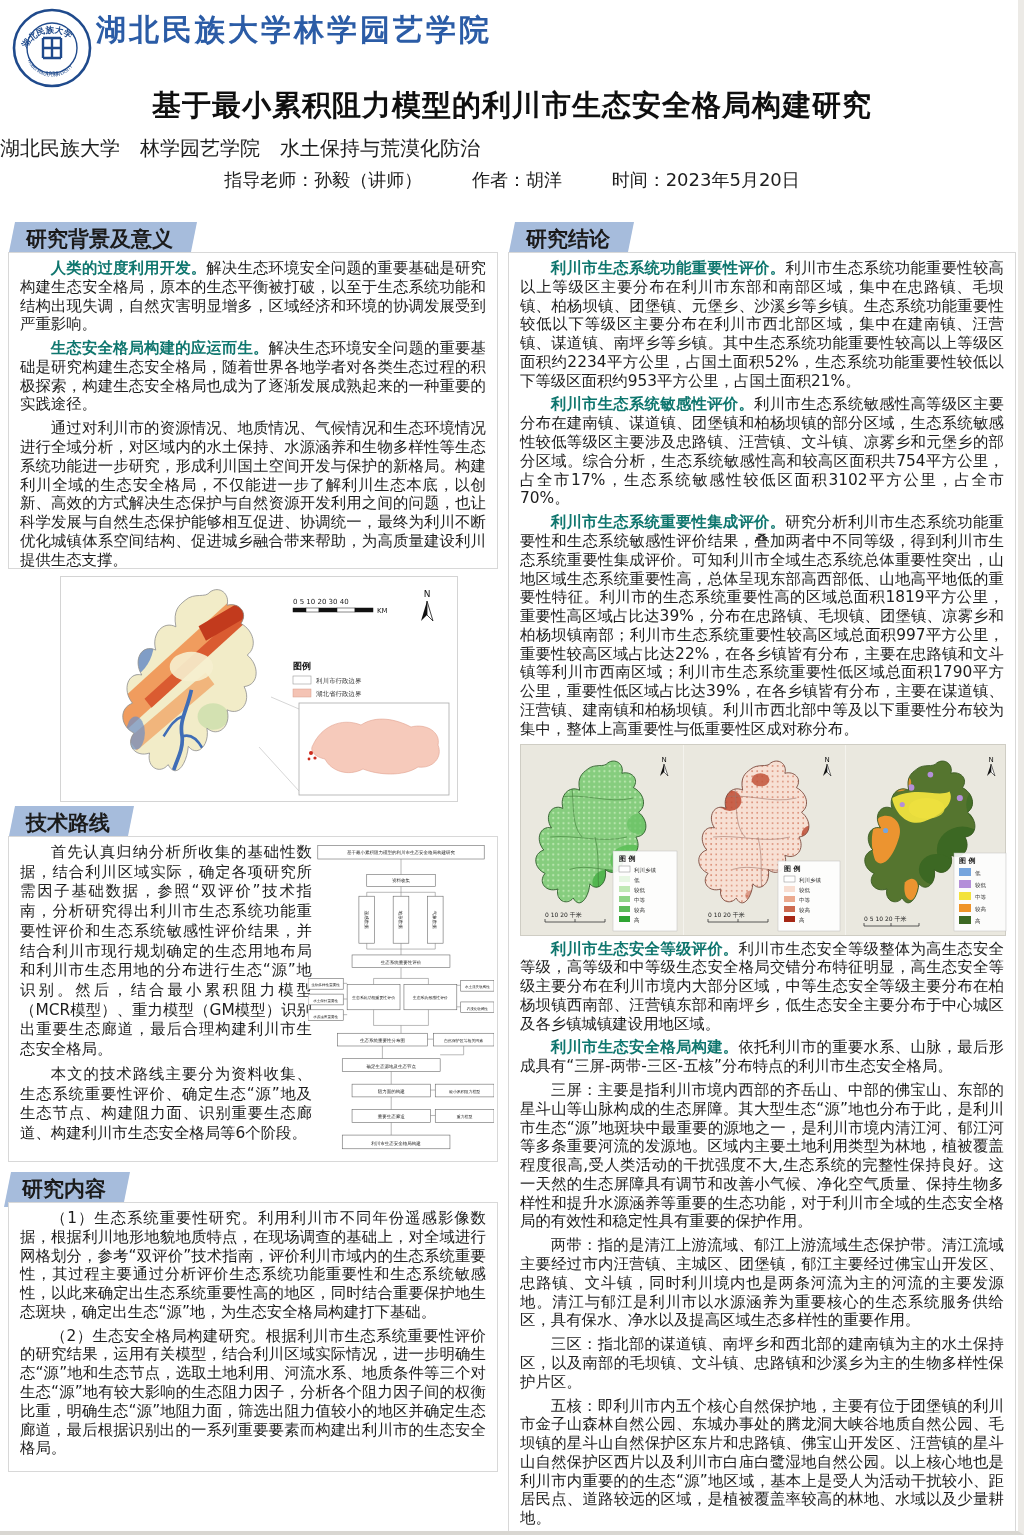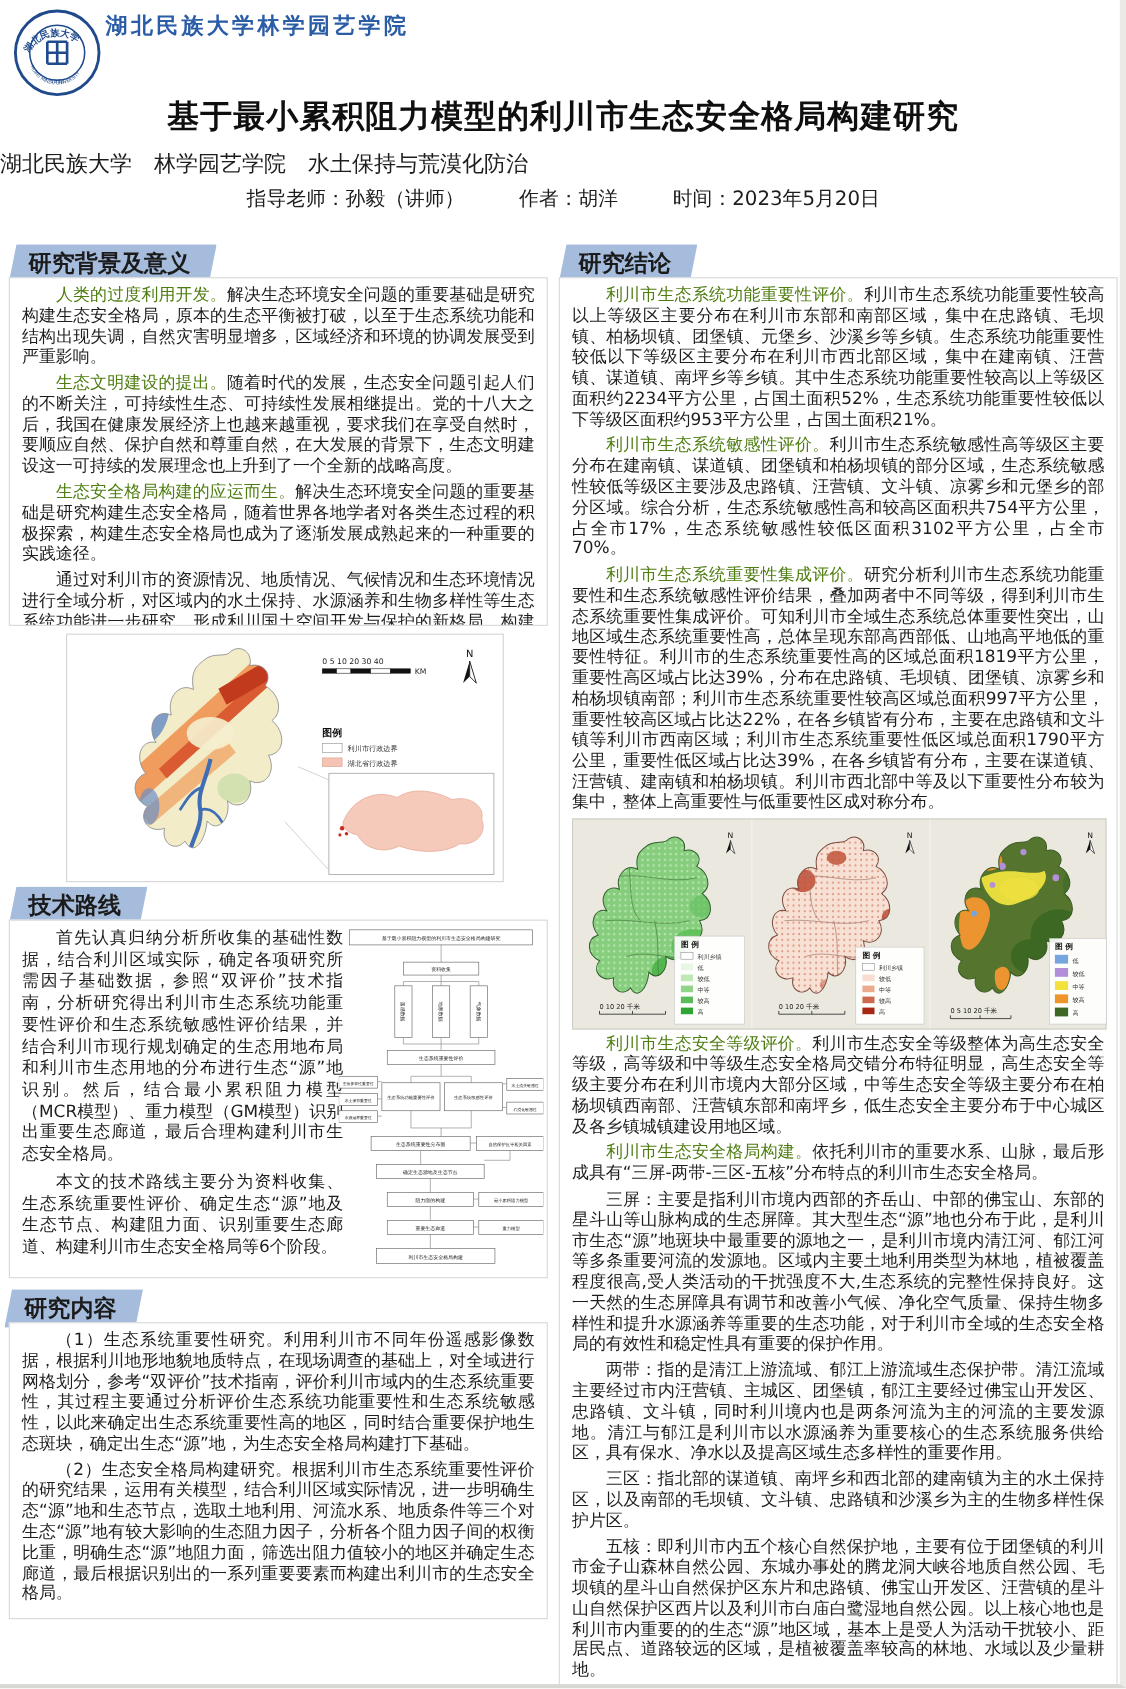--- a/index.html
+++ b/index.html
@@ -5,38 +5,38 @@
   * { margin:0; padding:0; box-sizing:border-box; }
   html,body { background:#ffffff; }
   #page {
     position:relative; width:1024px; height:1535px; margin:0 auto;
     background:#ffffff; overflow:hidden;
     font-family:"DejaVu Sans", sans-serif; color:#1d1d1d;
     border-right:6px solid #eceae6; border-bottom:4px solid #d9d7d2;
   }
   .abs { position:absolute; }
   
-  .school-cn { left:96px; top:10px; font-size:20px; font-weight:bold; color:#2b5ca6;
+  .school-cn { left:96px; top:10px; font-size:30px; font-weight:bold; color:#2b5ca6;
                font-family:"DejaVu Serif", serif; letter-spacing:3px; }
   .school-en { left:97px; top:52px; font-size:19px; color:#5a7aa6; }
   .main-title { left:0; top:86px; width:1024px; text-align:center; font-size:29px;
                 font-weight:bold; color:#0f0f0f; letter-spacing:1px; }
   .affil { left:0; top:135px; width:1024px; font-size:20px; color:#1d1d1d; }
   .byline { left:0; top:168px; width:1024px; text-align:center; font-size:18px; color:#1d1d1d; }
   .byline span { margin:0 22px;text-align:right; }
   
   .sec-h {
     position:absolute; display:inline-block; background:#a6bcdc; color:#1b1b1b;
     font-weight:bold; font-size:21px; padding:3px 24px 4px 18px;
     clip-path: polygon(7px 0, 100% 0, calc(100% - 7px) 100%, 0 100%);
   }
   .box { position:absolute; border:1px solid #d8d8d8; background:#fff; padding:6px 11px; }
   .para { font-size:15.4px; line-height:1.22; text-align:justify; text-indent:2em;
           color:#1d1d1d; margin-bottom:5px; }
-  .para .lead { font-weight:normal; color:#4d7c0f; }
+  .para .lead { font-weight:bold; color:#0f766e; }
   .tech-text { width:292px; }
   .tech-text .para { line-height:1.28; }
   
   .fig { position:absolute; border:1px solid #d4d4d4; background:#fff; }
   .maprow { position:relative; width:486px; height:192px; margin:3px 0 4px 0;
             background:#eae8df; border:1px solid #cfcdc4; display:flex; }
   .mini { position:relative; width:162px; height:190px; }
   .mini + .mini { border-left:1px solid #f4f3ee; }
   .maprow2 { position:relative; width:486px; height:192px; margin:4px 0 0 0; display:flex;
              justify-content:center; gap:18px; }
@@ -89,21 +89,20 @@
   <div class="abs affil">湖北民族大学　林学园艺学院　水土保持与荒漠化防治</div>
   <div class="abs byline">
     <span>指导老师：孙毅（讲师）</span>
     <span>作者：胡洋</span>
     <span>时间：2023年5月20日</span>
   </div>
 
   <div class="sec-h" style="left:8px;top:222px">研究背景及意义</div>
   <div class="box" style="left:8px;top:252px;width:490px;height:317px;overflow:hidden">
     <p class="para"><span class="lead">人类的过度利用开发。</span><span>解决生态环境安全问题的重要基础是研究构建生态安全格局，原本的生态平衡被打破，以至于生态系统功能和结构出现失调，自然灾害明显增多，区域经济和环境的协调发展受到严重影响。</span></p>
-    <p class="para"><span class="lead">生态文明建设的提出。</span><span>随着时代的发展，生态安全问题引起人们的不断关注，可持续性生态、可持续性发展相继提出。党的十八大之后，我国在健康发展经济上也越来越重视，要求我们在享受自然时，要顺应自然、保护自然和尊重自然，在大发展的背景下，生态文明建设这一可持续的发展理念也上升到了一个全新的战略高度。</span></p>
     <p class="para"><span class="lead">生态安全格局构建的应运而生。</span><span>解决生态环境安全问题的重要基础是研究构建生态安全格局，随着世界各地学者对各类生态过程的积极探索，构建生态安全格局也成为了逐渐发展成熟起来的一种重要的实践途径。</span></p>
     <p class="para"><span>通过对利川市的资源情况、地质情况、气候情况和生态环境情况进行全域分析，对区域内的水土保持、水源涵养和生物多样性等生态系统功能进一步研究，形成利川国土空间开发与保护的新格局。构建利川全域的生态安全格局，不仅能进一步了解利川生态本底，以创新、高效的方式解决生态保护与自然资源开发利用之间的问题，也让科学发展与自然生态保护能够相互促进、协调统一，最终为利川不断优化城镇体系空间结构、促进城乡融合带来帮助，为高质量建设利川提供生态支撑。</span></p>
   </div>
 
   <div class="fig" style="left:60px;top:576px;width:398px;height:226px">
     <svg width="396" height="224" viewBox="0 0 396 224">
       <defs>
           <clipPath id="cpA">
             <use href="#lc"></use>
           </clipPath>

